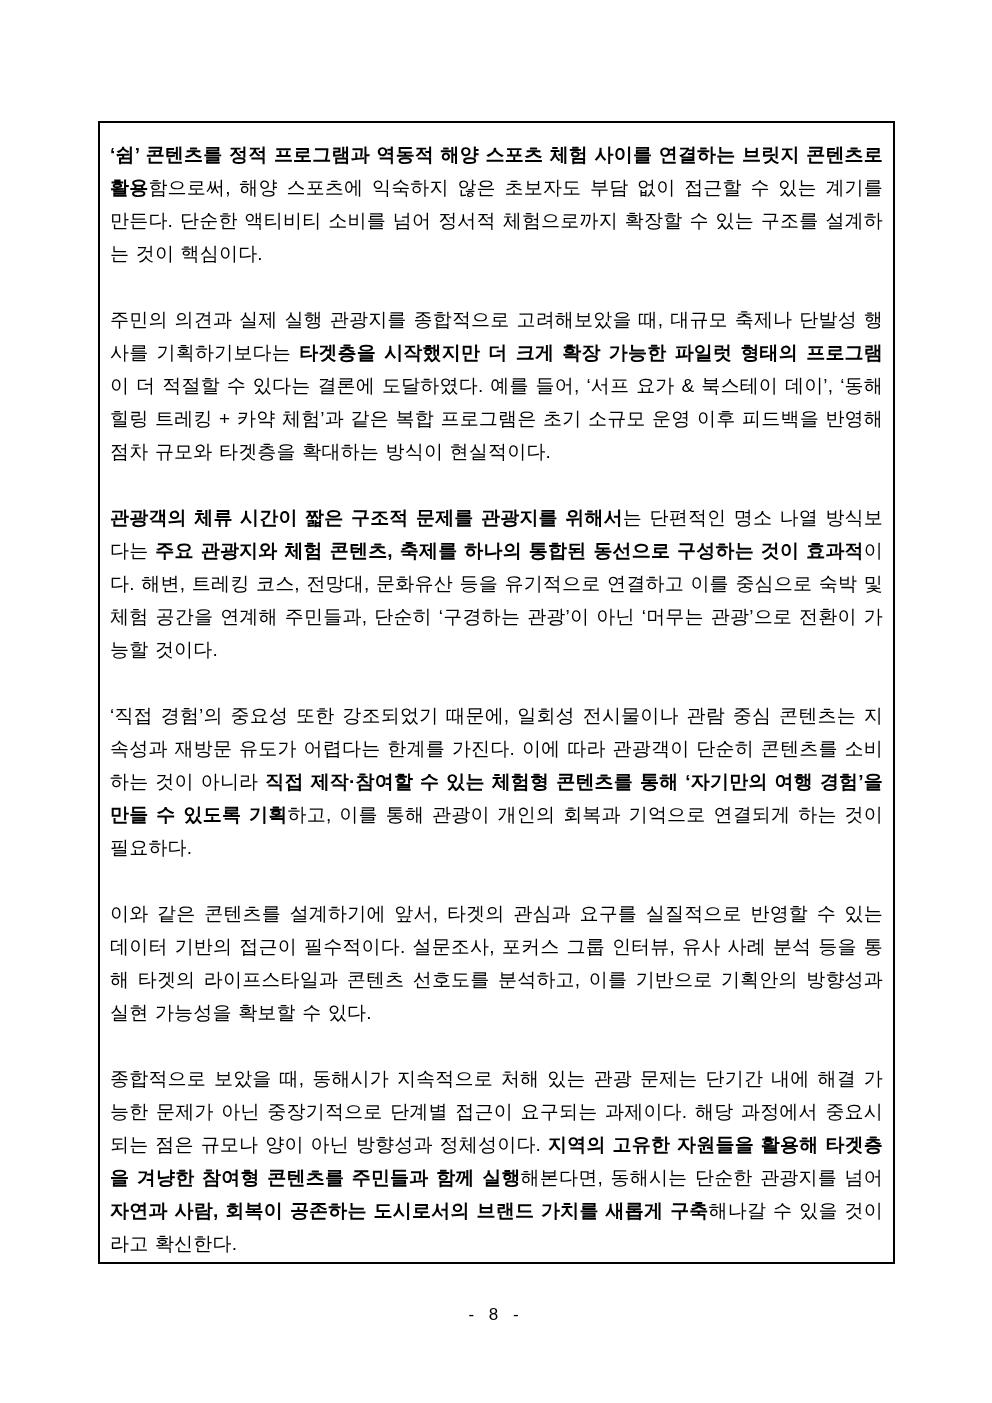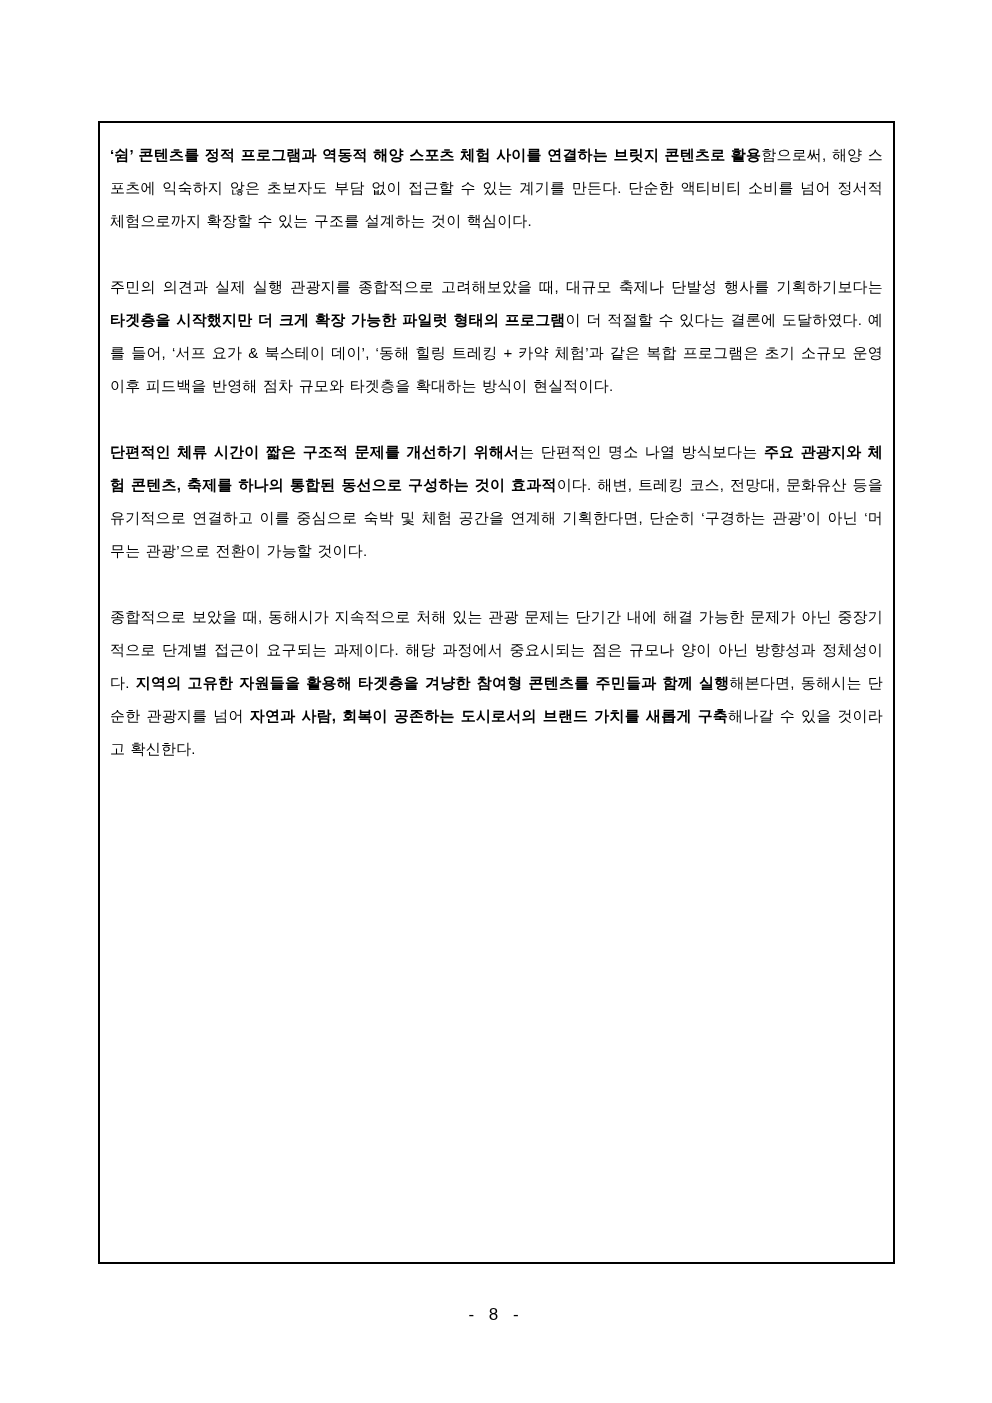--- a/index.html
+++ b/index.html
@@ -22,21 +22,21 @@
     top: 121px;
     width: 797px;
     height: 1143px;
     border: 2px solid #000000;
     box-sizing: border-box;
     padding: 15px 10px 0 10px;
     overflow: hidden;
   }
   .para {
     margin: 0 0 33px 0;
-    font-size: 15px;
+    font-size: 19px;
     line-height: 33px;
     text-align: justify;
     text-align-last: left;
     letter-spacing: 0.2px;
     word-spacing: 1px;
   }
   .run { font-weight: 400; }
   .run.bold { font-weight: 700; }
   .page-number {
     position: absolute;
@@ -50,18 +50,20 @@
   }
 </style>
 </head>
 <body>
 
 <div class="page">
   <div class="content-box">
     <div>
         <p class="para"><span class="run bold">‘쉼’ 콘텐츠를 정적 프로그램과 역동적 해양 스포츠 체험 사이를 연결하는 브릿지 콘텐츠로 활용</span><span class="run">함으로써, 해양 스포츠에 익숙하지 않은 초보자도 부담 없이 접근할 수 있는 계기를 만든다. 단순한 액티비티 소비를 넘어 정서적 체험으로까지 확장할 수 있는 구조를 설계하는 것이 핵심이다.</span></p>
         <p class="para"><span class="run">주민의 의견과 실제 실행 관광지를 종합적으로 고려해보았을 때, 대규모 축제나 단발성 행사를 기획하기보다는 </span><span class="run bold">타겟층을 시작했지만 더 크게 확장 가능한 파일럿 형태의 프로그램</span><span class="run">이 더 적절할 수 있다는 결론에 도달하였다. 예를 들어, ‘서프 요가 &amp; 북스테이 데이’, ‘동해 힐링 트레킹 + 카약 체험’과 같은 복합 프로그램은 초기 소규모 운영 이후 피드백을 반영해 점차 규모와 타겟층을 확대하는 방식이 현실적이다.</span></p>
-        <p class="para"><span class="run bold">단편적인 체류 시간이 짧은 구조적 문제를 개선하기 위해서</span><span class="run">는 단편적인 명소 나열 방식보다는 </span><span class="run bold">주요 관광지와 체험 콘텐츠, 축제를 하나의 통합된 동선으로 구성하는 것이 효과적</span><span class="run">이다. 해변, 트레킹 코스, 전망대, 문화유산 등을 유기적으로 연결하고 이를 중심으로 숙박 및 체험 공간을 연계해 기획한다면, 단순히 ‘구경하는 관광’이 아닌 ‘머무는 관광’으로 전환이 가능할 것이다.</span></p>
+        <p class="para"><span class="run bold">관광객의 체류 시간이 짧은 구조적 문제를 관광지를 위해서</span><span class="run">는 단편적인 명소 나열 방식보다는 </span><span class="run bold">주요 관광지와 체험 콘텐츠, 축제를 하나의 통합된 동선으로 구성하는 것이 효과적</span><span class="run">이다. 해변, 트레킹 코스, 전망대, 문화유산 등을 유기적으로 연결하고 이를 중심으로 숙박 및 체험 공간을 연계해 주민들과, 단순히 ‘구경하는 관광’이 아닌 ‘머무는 관광’으로 전환이 가능할 것이다.</span></p>
+        <p class="para"><span class="run">‘직접 경험’의 중요성 또한 강조되었기 때문에, 일회성 전시물이나 관람 중심 콘텐츠는 지속성과 재방문 유도가 어렵다는 한계를 가진다. 이에 따라 관광객이 단순히 콘텐츠를 소비하는 것이 아니라 </span><span class="run bold">직접 제작·참여할 수 있는 체험형 콘텐츠를 통해 ‘자기만의 여행 경험’을 만들 수 있도록 기획</span><span class="run">하고, 이를 통해 관광이 개인의 회복과 기억으로 연결되게 하는 것이 필요하다.</span></p>
+        <p class="para"><span class="run">이와 같은 콘텐츠를 설계하기에 앞서, 타겟의 관심과 요구를 실질적으로 반영할 수 있는 데이터 기반의 접근이 필수적이다. 설문조사, 포커스 그룹 인터뷰, 유사 사례 분석 등을 통해 타겟의 라이프스타일과 콘텐츠 선호도를 분석하고, 이를 기반으로 기획안의 방향성과 실현 가능성을 확보할 수 있다.</span></p>
         <p class="para"><span class="run">종합적으로 보았을 때, 동해시가 지속적으로 처해 있는 관광 문제는 단기간 내에 해결 가능한 문제가 아닌 중장기적으로 단계별 접근이 요구되는 과제이다. 해당 과정에서 중요시되는 점은 규모나 양이 아닌 방향성과 정체성이다. </span><span class="run bold">지역의 고유한 자원들을 활용해 타겟층을 겨냥한 참여형 콘텐츠를 주민들과 함께 실행</span><span class="run">해본다면, 동해시는 단순한 관광지를 넘어 </span><span class="run bold">자연과 사람, 회복이 공존하는 도시로서의 브랜드 가치를 새롭</span><span class="run bold">게 구축</span><span class="run">해나갈 수 있을 것이라고 확신한다.</span></p>
       </div>
   </div>
   <div class="page-number">- 8 -</div>
 </div>
 
 </body></html>

